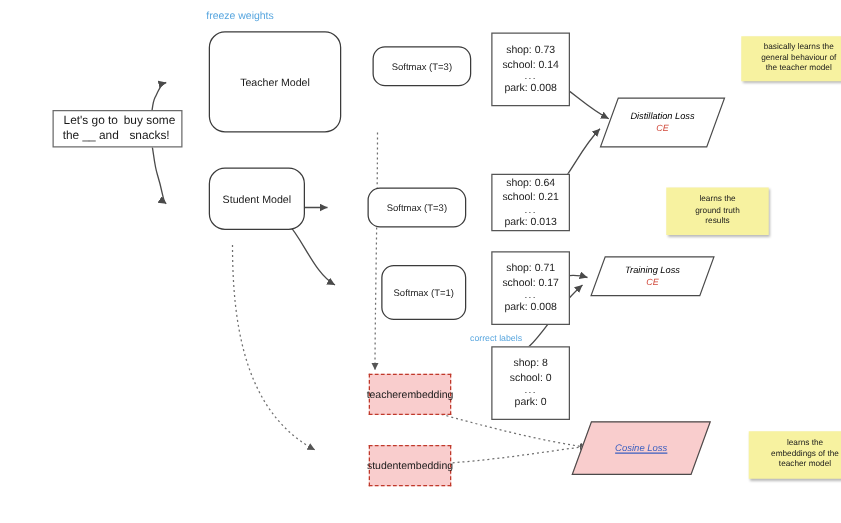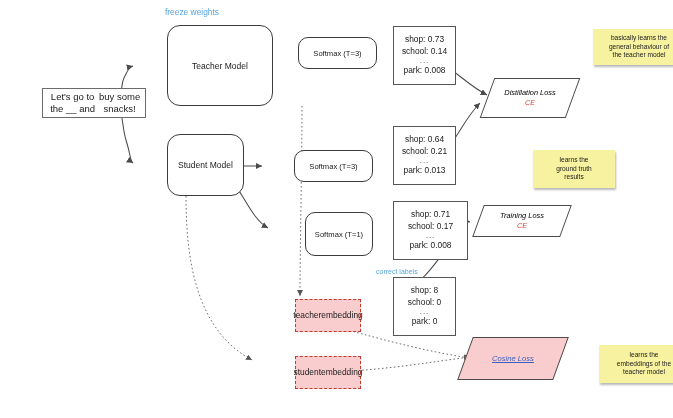--- a/index.html
+++ b/index.html
@@ -106,49 +106,49 @@
 
   <div class="node rect" style="left:10px;top:88px;width:104px;height:30px;flex-direction:row;">
     <span>Let's go to the __ and</span>
     <span>buy some snacks!</span>
   </div>
 
   <div class="node rounded" style="left:135px;top:25px;width:106px;height:81px;">
     <span>Teacher Model</span>
   </div>
 
-  <div class="node rounded" style="left:135px;top:134px;width:77px;height:62px;">
+  <div class="node rounded" style="left:135px;top:134px;width:77px;height:50px;">
     <span>Student Model</span>
   </div>
 
   <div class="node rounded small" style="left:266px;top:37px;width:79px;height:32px;">
     <span>Softmax (T=3)</span>
   </div>
   <div class="node rounded small" style="left:262px;top:150px;width:79px;height:32px;">
     <span>Softmax (T=3)</span>
   </div>
   <div class="node rounded small" style="left:273px;top:212px;width:68px;height:44px;">
     <span>Softmax (T=1)</span>
   </div>
 
   <div class="node problist" style="left:361px;top:26px;width:63px;height:59px;">
     <span>shop: 0.73</span>
     <span>school: 0.14</span>
     <span class="dots">...</span>
     <span>park: 0.008</span>
   </div>
 
-  <div class="node problist" style="left:361px;top:126px;width:63px;height:59px;">
+  <div class="node problist" style="left:361px;top:139px;width:63px;height:46px;">
     <span>shop: 0.64</span>
     <span>school: 0.21</span>
     <span class="dots">...</span>
     <span>park: 0.013</span>
   </div>
 
-  <div class="node problist" style="left:361px;top:201px;width:75px;height:59px;">
+  <div class="node problist" style="left:361px;top:201px;width:63px;height:59px;">
     <span>shop: 0.71</span>
     <span>school: 0.17</span>
     <span class="dots">...</span>
     <span>park: 0.008</span>
   </div>
 
   <div class="node problist" style="left:361px;top:277px;width:63px;height:59px;">
     <span>shop: 8</span>
     <span>school: 0</span>
     <span class="dots">...</span>

